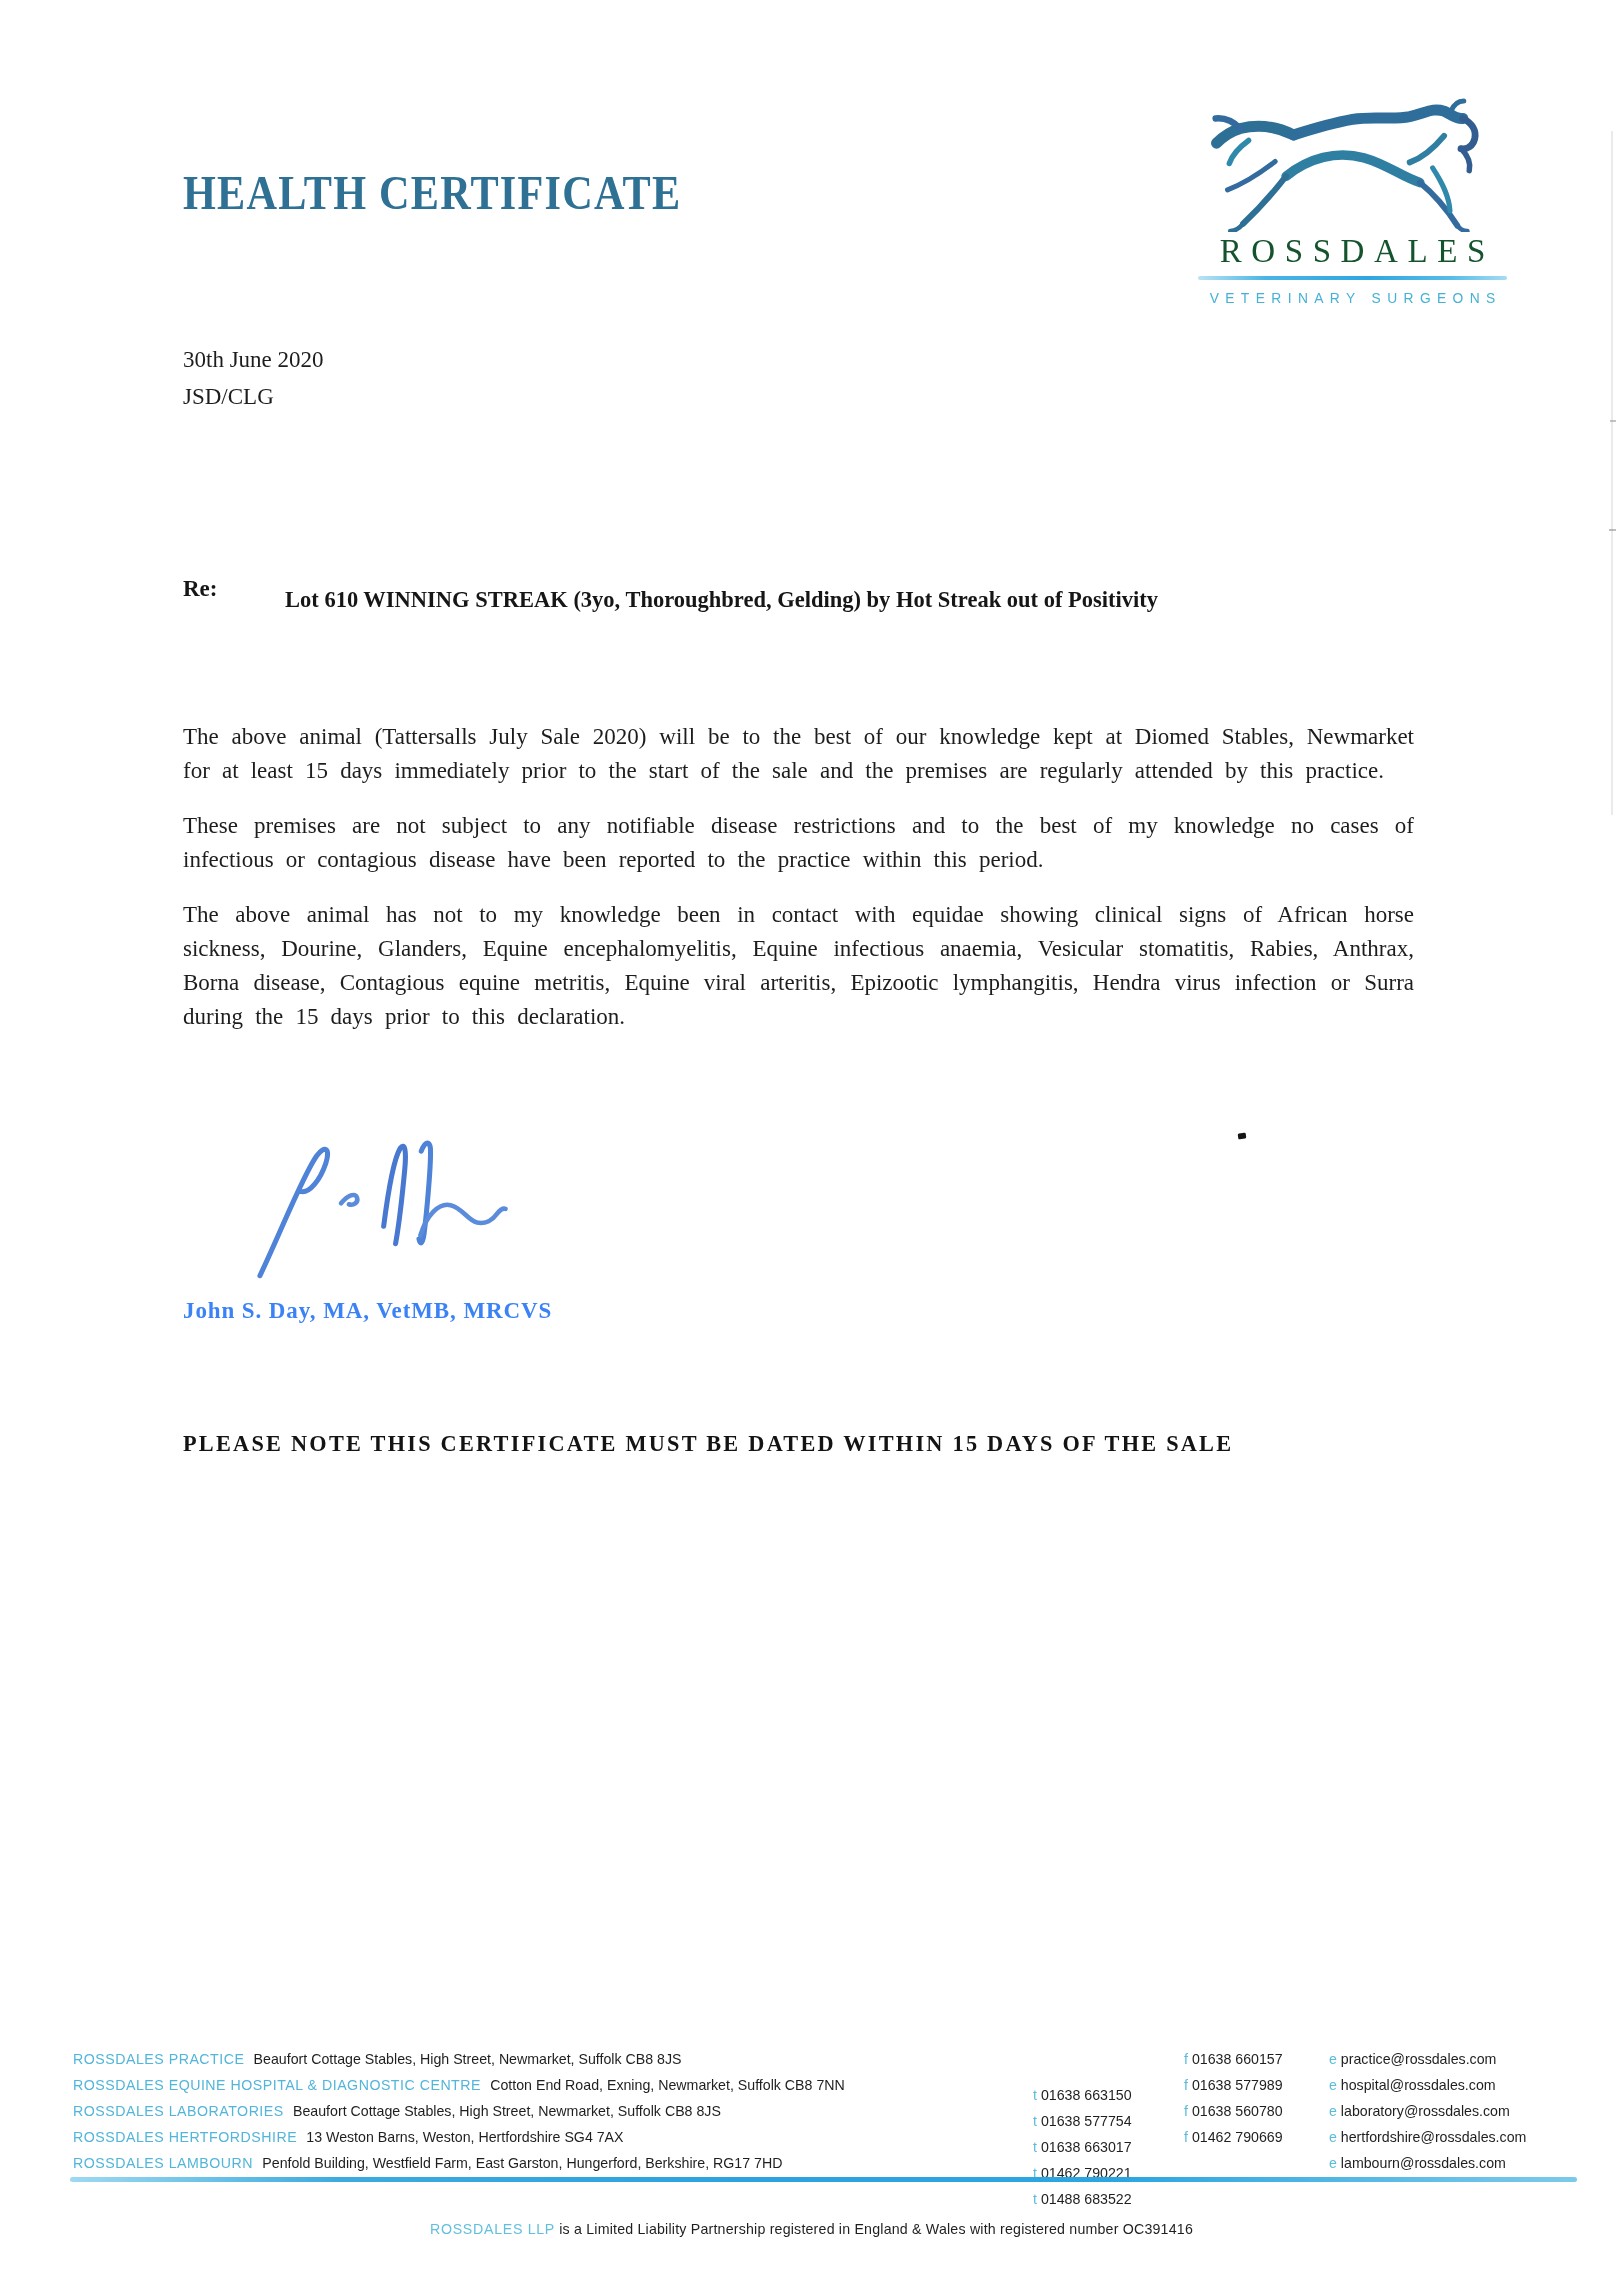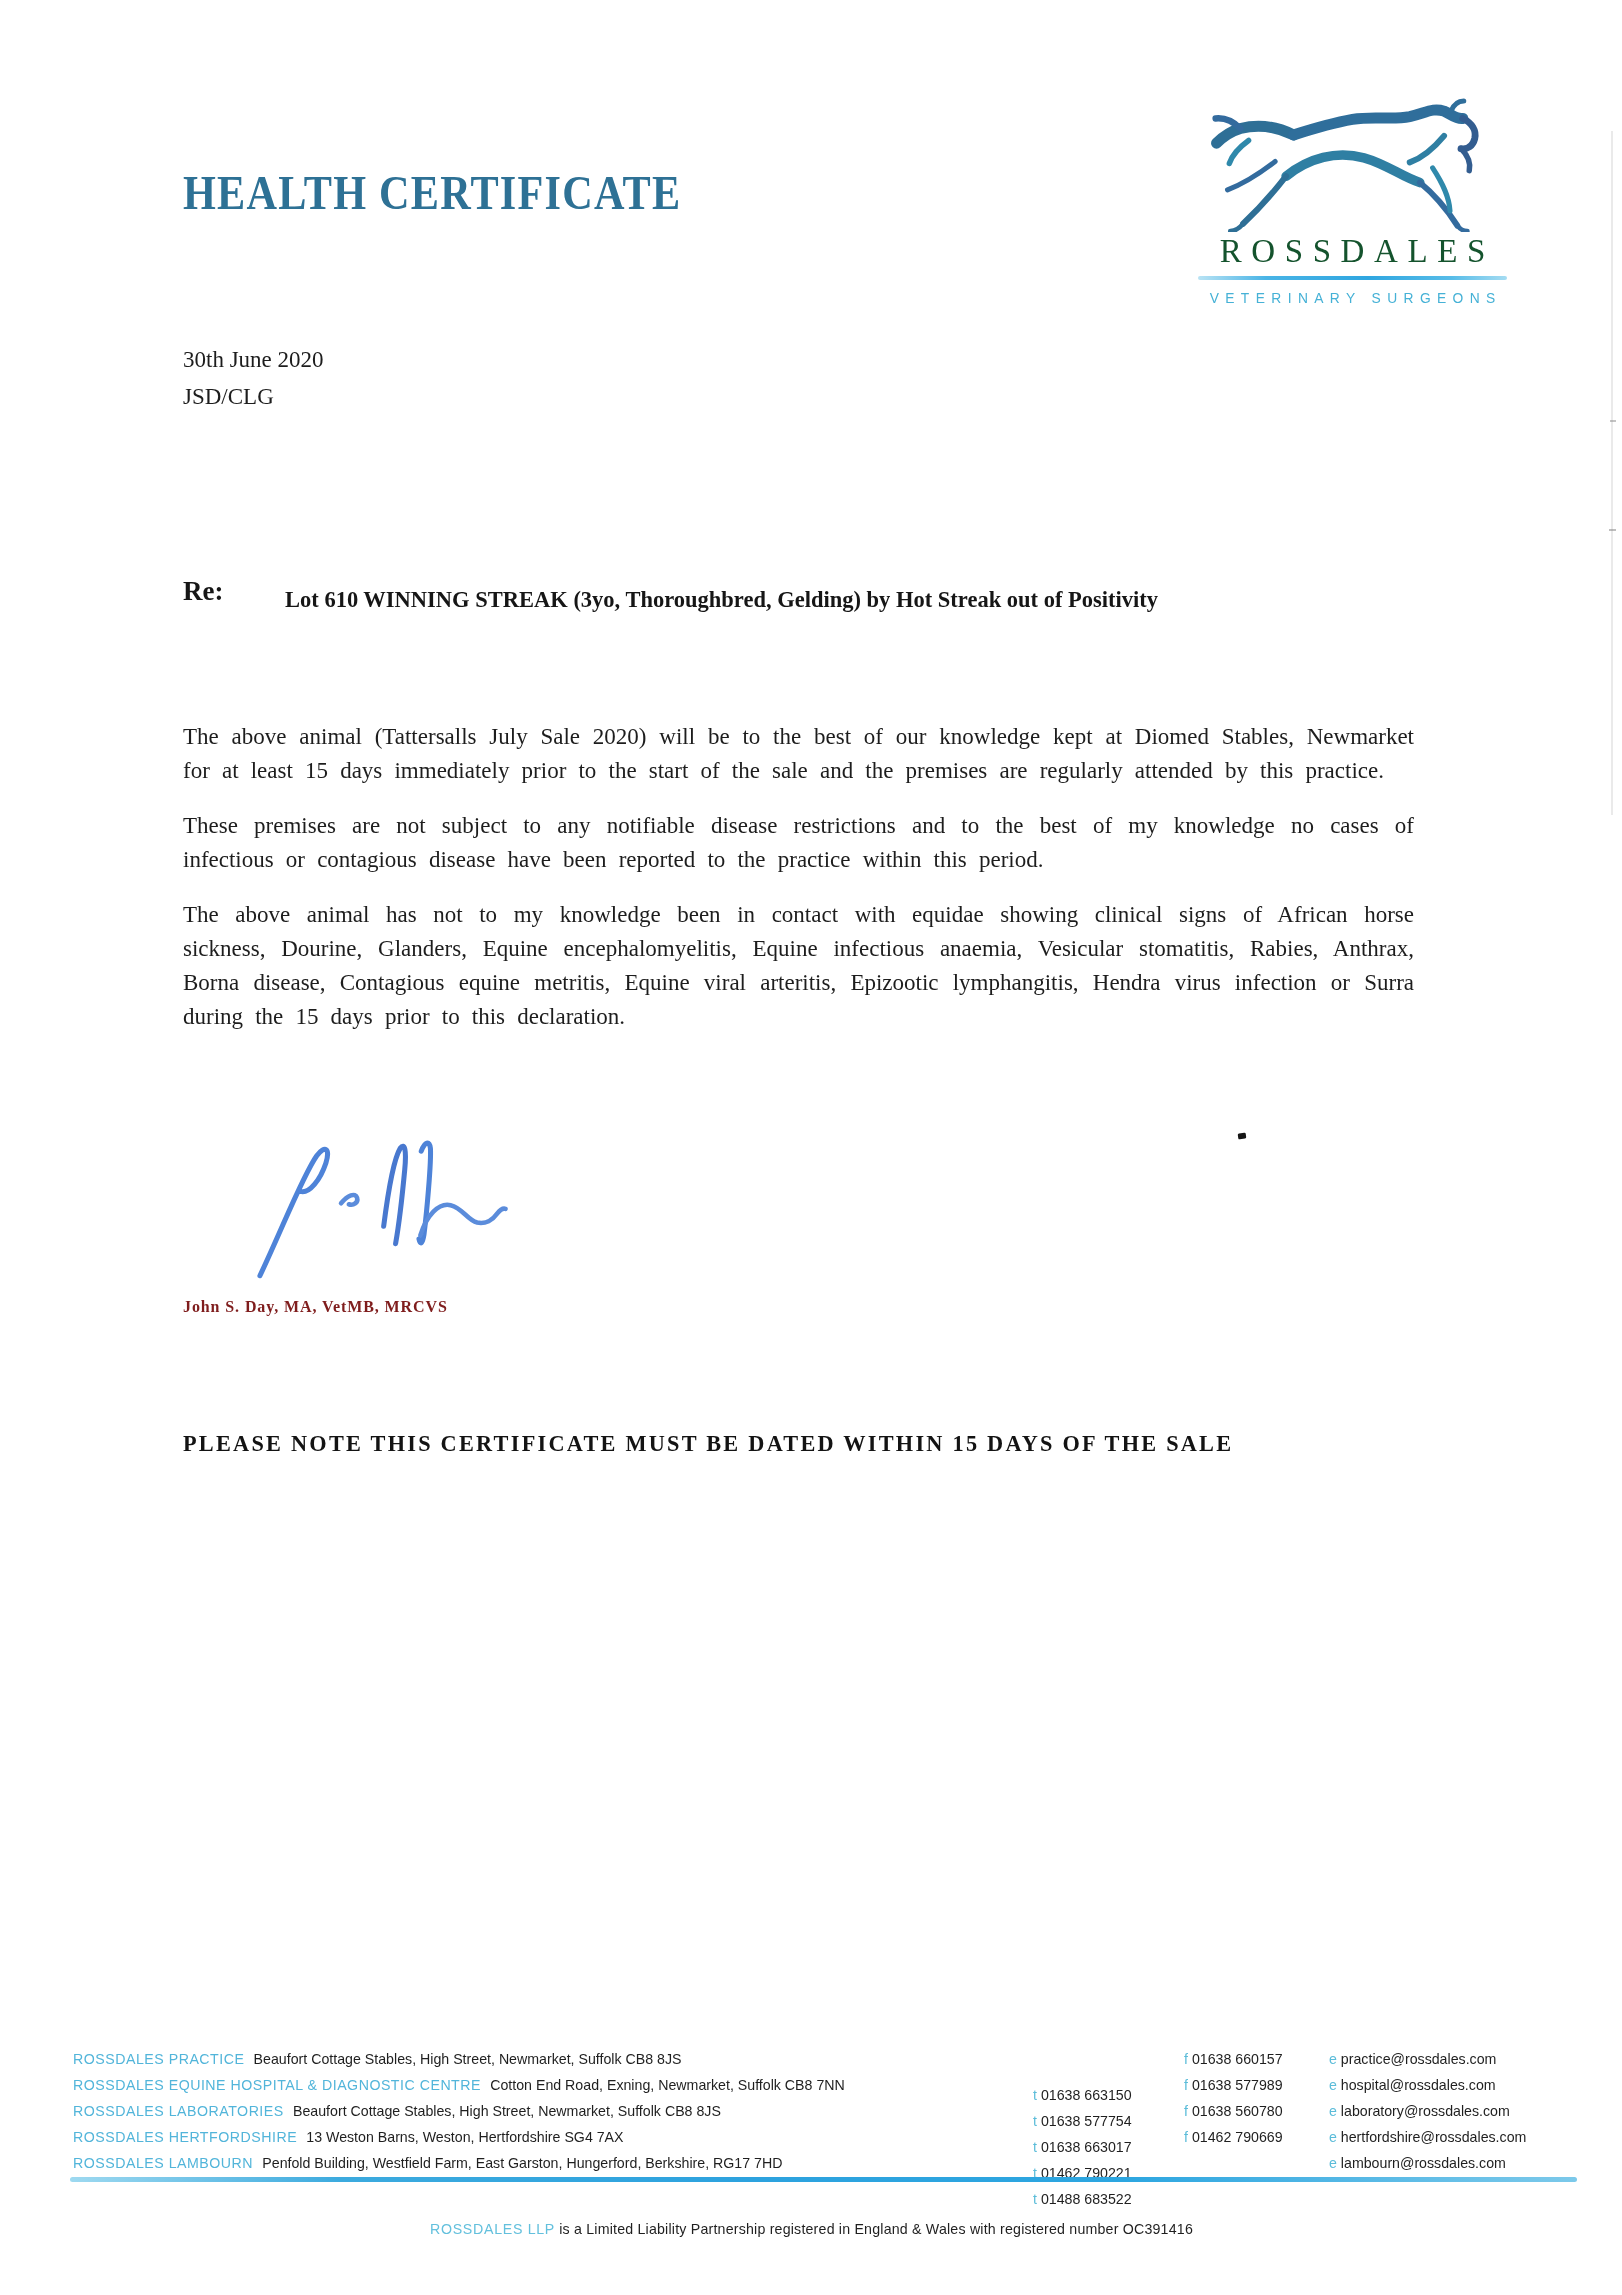--- a/index.html
+++ b/index.html
@@ -22,30 +22,30 @@
   .logo-line{
     margin:6.4px auto 0 auto; width:309px; height:4.1px; border-radius:2.3px;
     background:linear-gradient(90deg,#b9e3f4 0%,#49b4e6 22%,#2fa6e0 55%,#57bce8 82%,#a5dcf2 100%);
   }
   .logo-tag{
     margin-top:11px; font-family:"Liberation Sans",sans-serif; font-size:13.8px;
     letter-spacing:6.4px; color:#45b1d6; white-space:nowrap; text-indent:6.4px;
   }
   
   .dateblock{position:absolute; left:183px; top:341px; font-size:23px; line-height:37px; color:#1d1d1d;}
-  .re{position:absolute; left:183px; top:576px; font-size:27px; font-weight:bold; color:#161616;}
+  .re{position:absolute; left:183px; top:576px; font-size:23px; font-weight:bold; color:#161616;}
   .lots{position:absolute; left:285px; top:576px; font-size:22.5px; font-weight:bold; color:#161616; line-height:48px; white-space:nowrap;}
   .bodytext{
     position:absolute; left:183px; top:720px; width:1231px;
     font-size:23px; line-height:34px; color:#1d1d1d;
     text-align:justify; word-spacing:6.4px;
   }
   .bodytext p{margin:0 0 21px 0;}
   .sig{position:absolute; left:247px; top:1130px;}
-  .signame{position:absolute; left:183px; top:1298px; font-size:16px; font-weight:bold; letter-spacing:0.9px; color:#7f1d1d; white-space:nowrap;}
+  .signame{position:absolute; left:183px; top:1298px; font-size:23px; font-weight:bold; letter-spacing:0.9px; color:#3b82f6; white-space:nowrap;}
   .notice{position:absolute; left:183px; top:1431px; font-size:23px; font-weight:bold; letter-spacing:2.3px; color:#131313; white-space:nowrap; transform:scaleX(.97); transform-origin:left top;}
   
   .footer{position:absolute; left:73px; top:2046px; width:1515px; font-family:"Liberation Sans",sans-serif; font-size:14.2px; color:#1f1f1f;}
   .f-row{position:relative; height:26px; line-height:26px; white-space:nowrap;}
   .f-label{color:#52b5da; letter-spacing:0.5px; margin-right:9.2px;}
   .f-addr{color:#1f1f1f;}
   .f-tel{position:absolute; left:960px; top:0;margin-top:36px;}
   .f-fax{position:absolute; left:1111px; top:0;}
   .f-email{position:absolute; left:1256px; top:0;}
   .bluep{color:#5bbcd9;}

